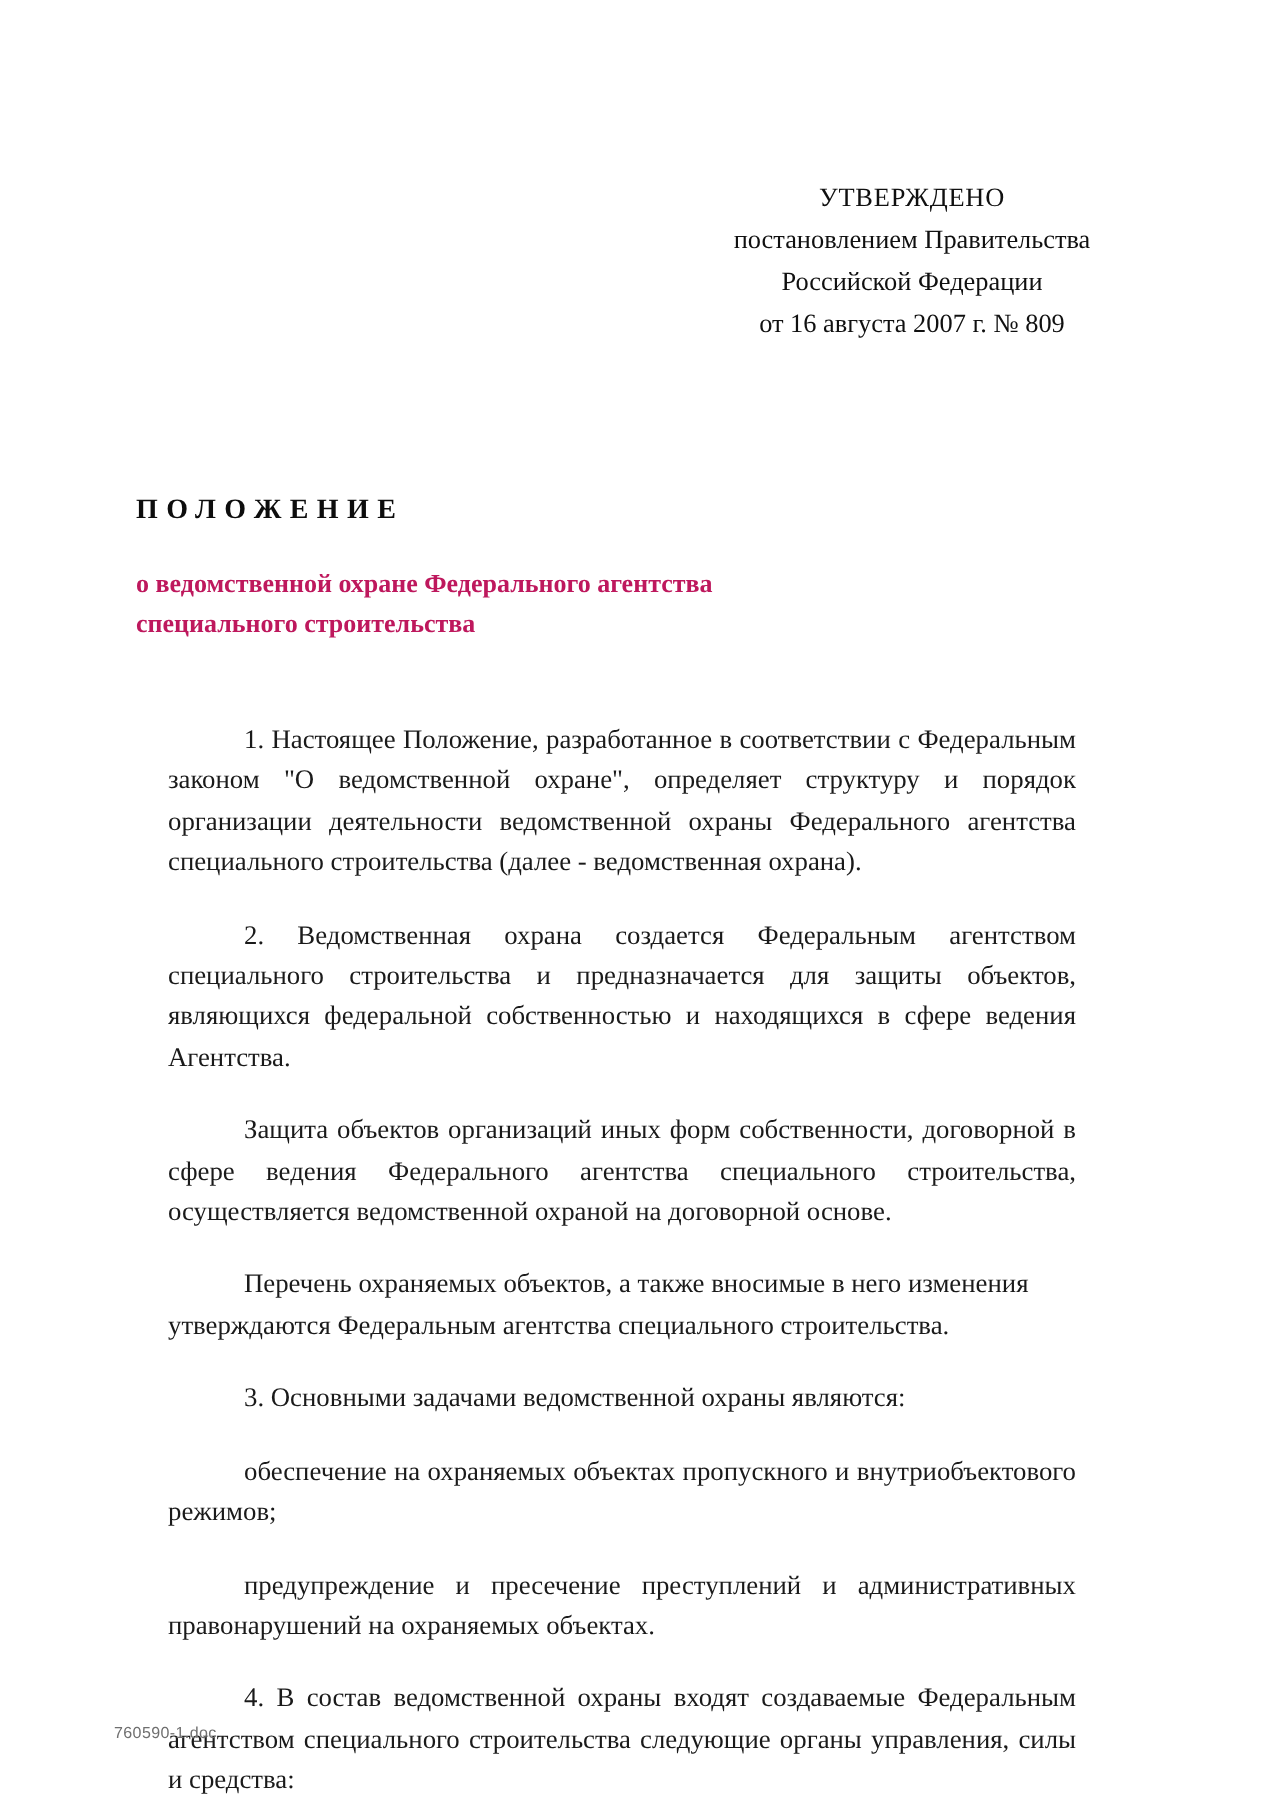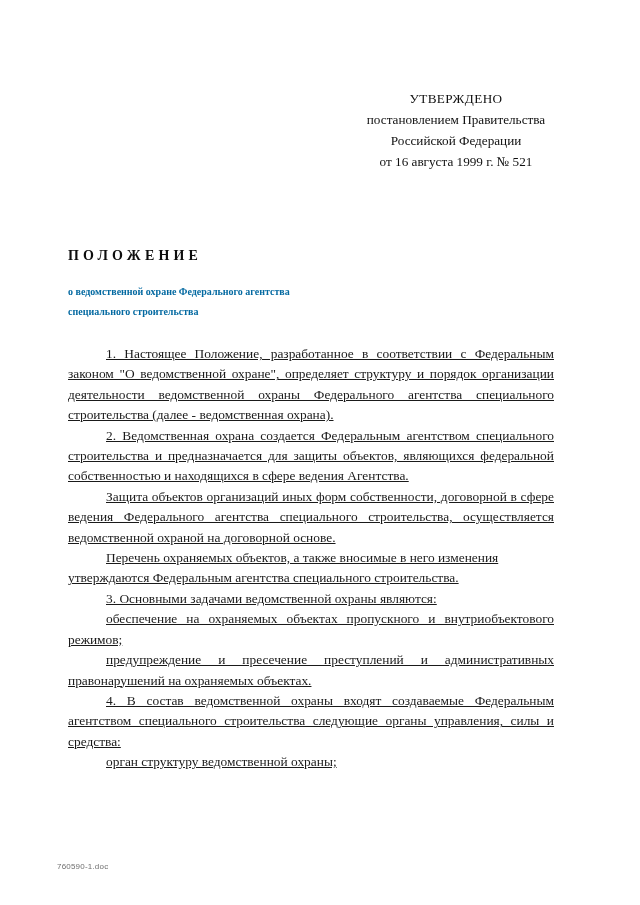--- a/index.html
+++ b/index.html
@@ -43,41 +43,40 @@
   }
   .doc-title {
     font-size: 14px;
     font-weight: bold;
     letter-spacing: 4.2px;
     line-height: 20px;
     color: #0d0d0d;
   }
   .doc-subtitle {
     margin-top: 16px;
-    font-size: 10px;
+    font-size: 13px;
     font-weight: bold;
     line-height: 19.5px;
-    color: #0369a1;
+    color: #be185d;
   }
 
   
   .body-block {
     position: absolute;
     left: 68px;
     top: 344px;
     width: 486px;
     font-size: 13.4px;
     line-height: 20.4px;
     color: #1a1a1a;
   }
   .para {
-    margin: 0;
+    margin: 16px;
     text-indent: 38px;
     text-align: justify;
-    text-decoration: underline;
   }
   .para.ragged {
     text-align: left;
   }
 
   
   .footer {
     position: absolute;
     left: 57px;
     top: 862px;
@@ -89,21 +88,21 @@
 </style>
 </head>
 <body>
 
 <div class="page">
 
   <div class="approval-block">
     <div class="approval-line-1">УТВЕРЖДЕНО</div>
     <div>постановлением Правительства</div>
     <div>Российской Федерации</div>
-    <div>от 16 августа 1999 г. № 521</div>
+    <div>от 16 августа 2007 г. № 809</div>
   </div>
 
   <div class="title-block">
     <div class="doc-title">ПОЛОЖЕНИЕ</div>
     <div class="doc-subtitle">
       <div>о ведомственной охране Федерального агентства</div>
       <div>специального строительства</div>
     </div>
   </div>
 

